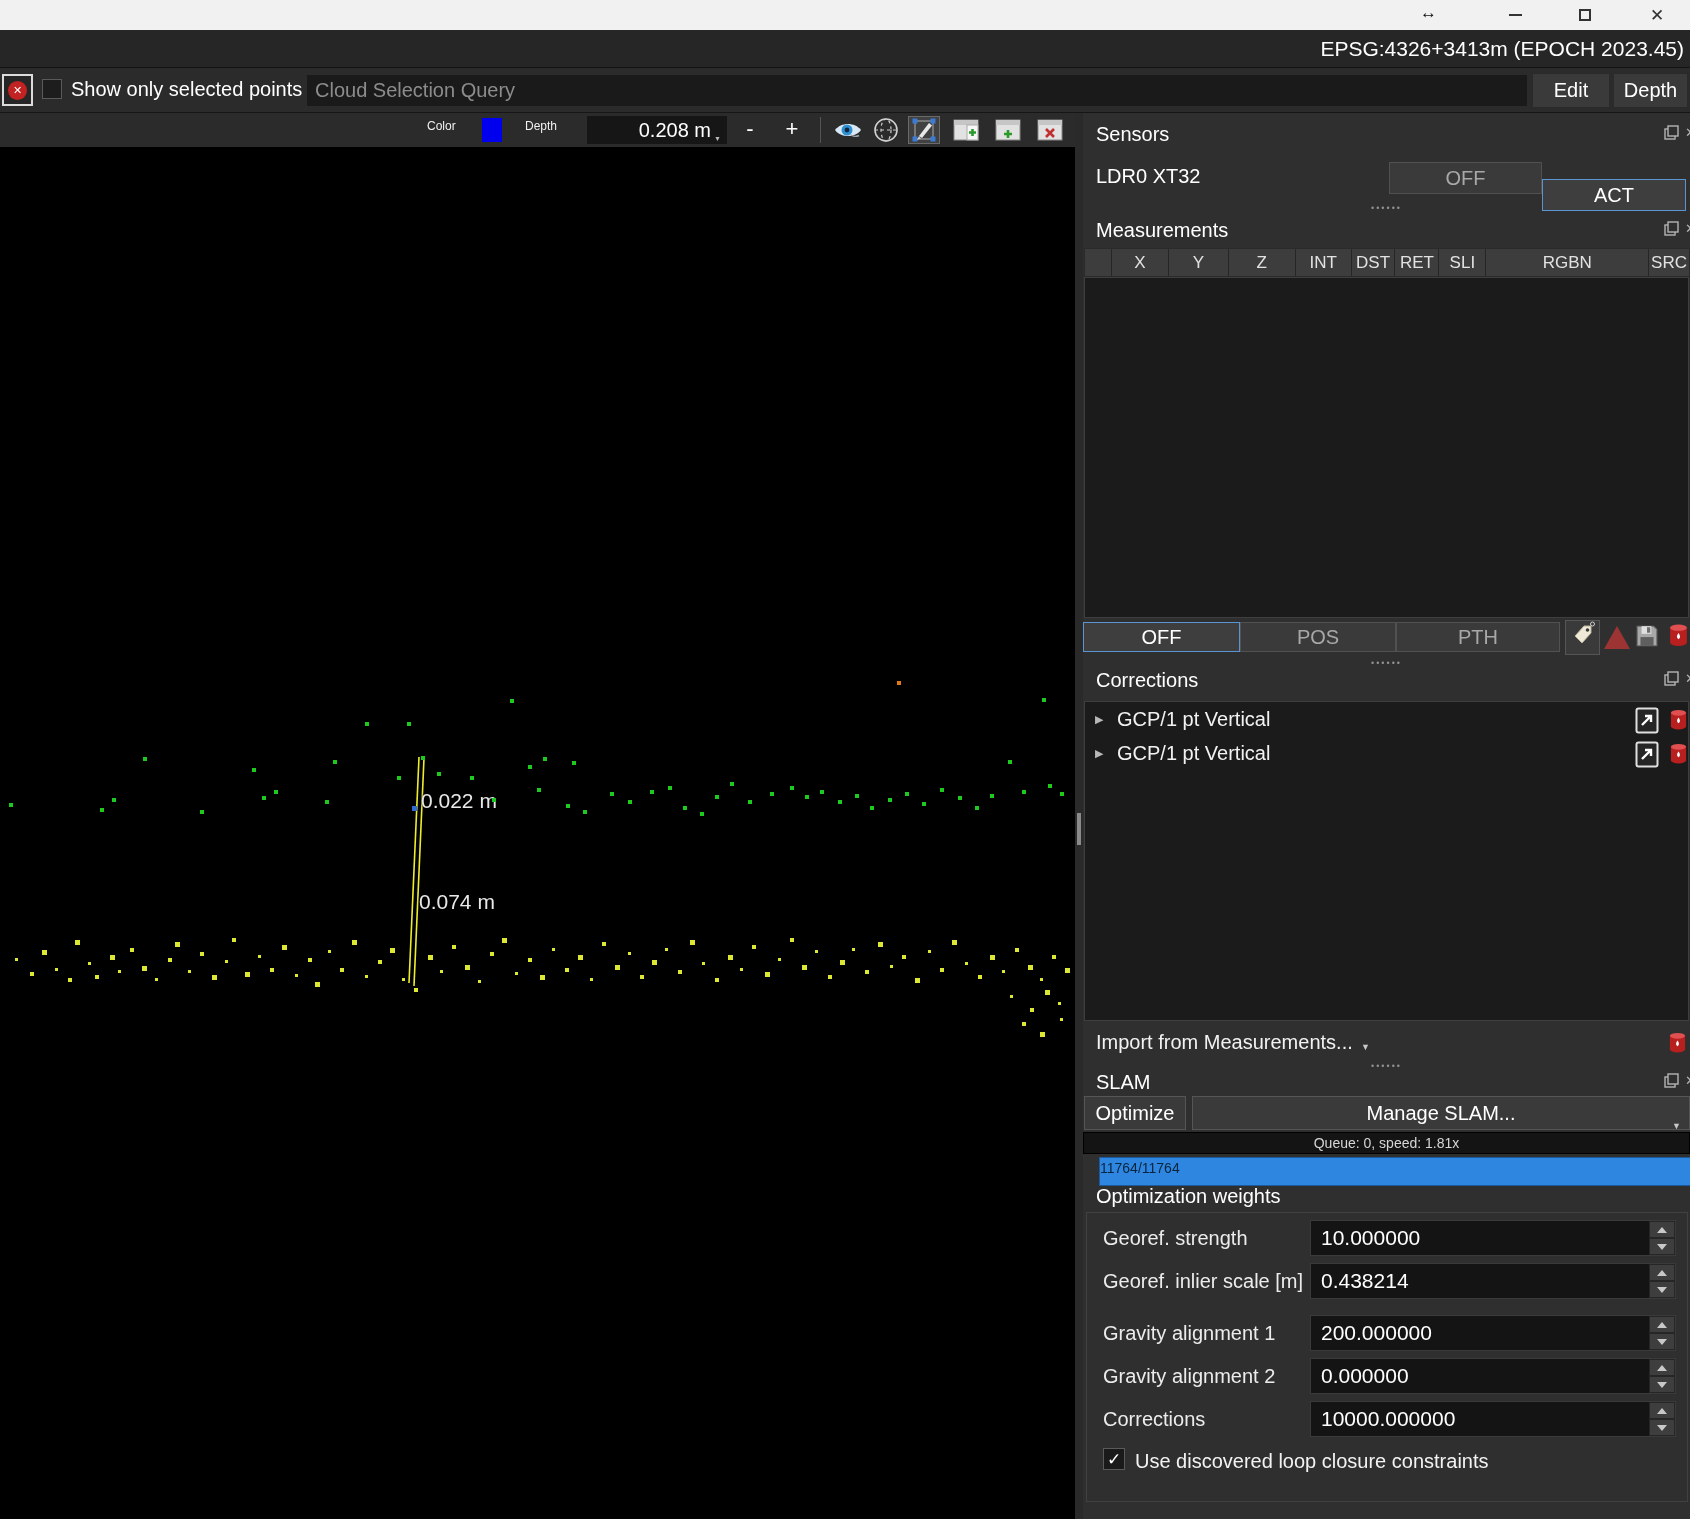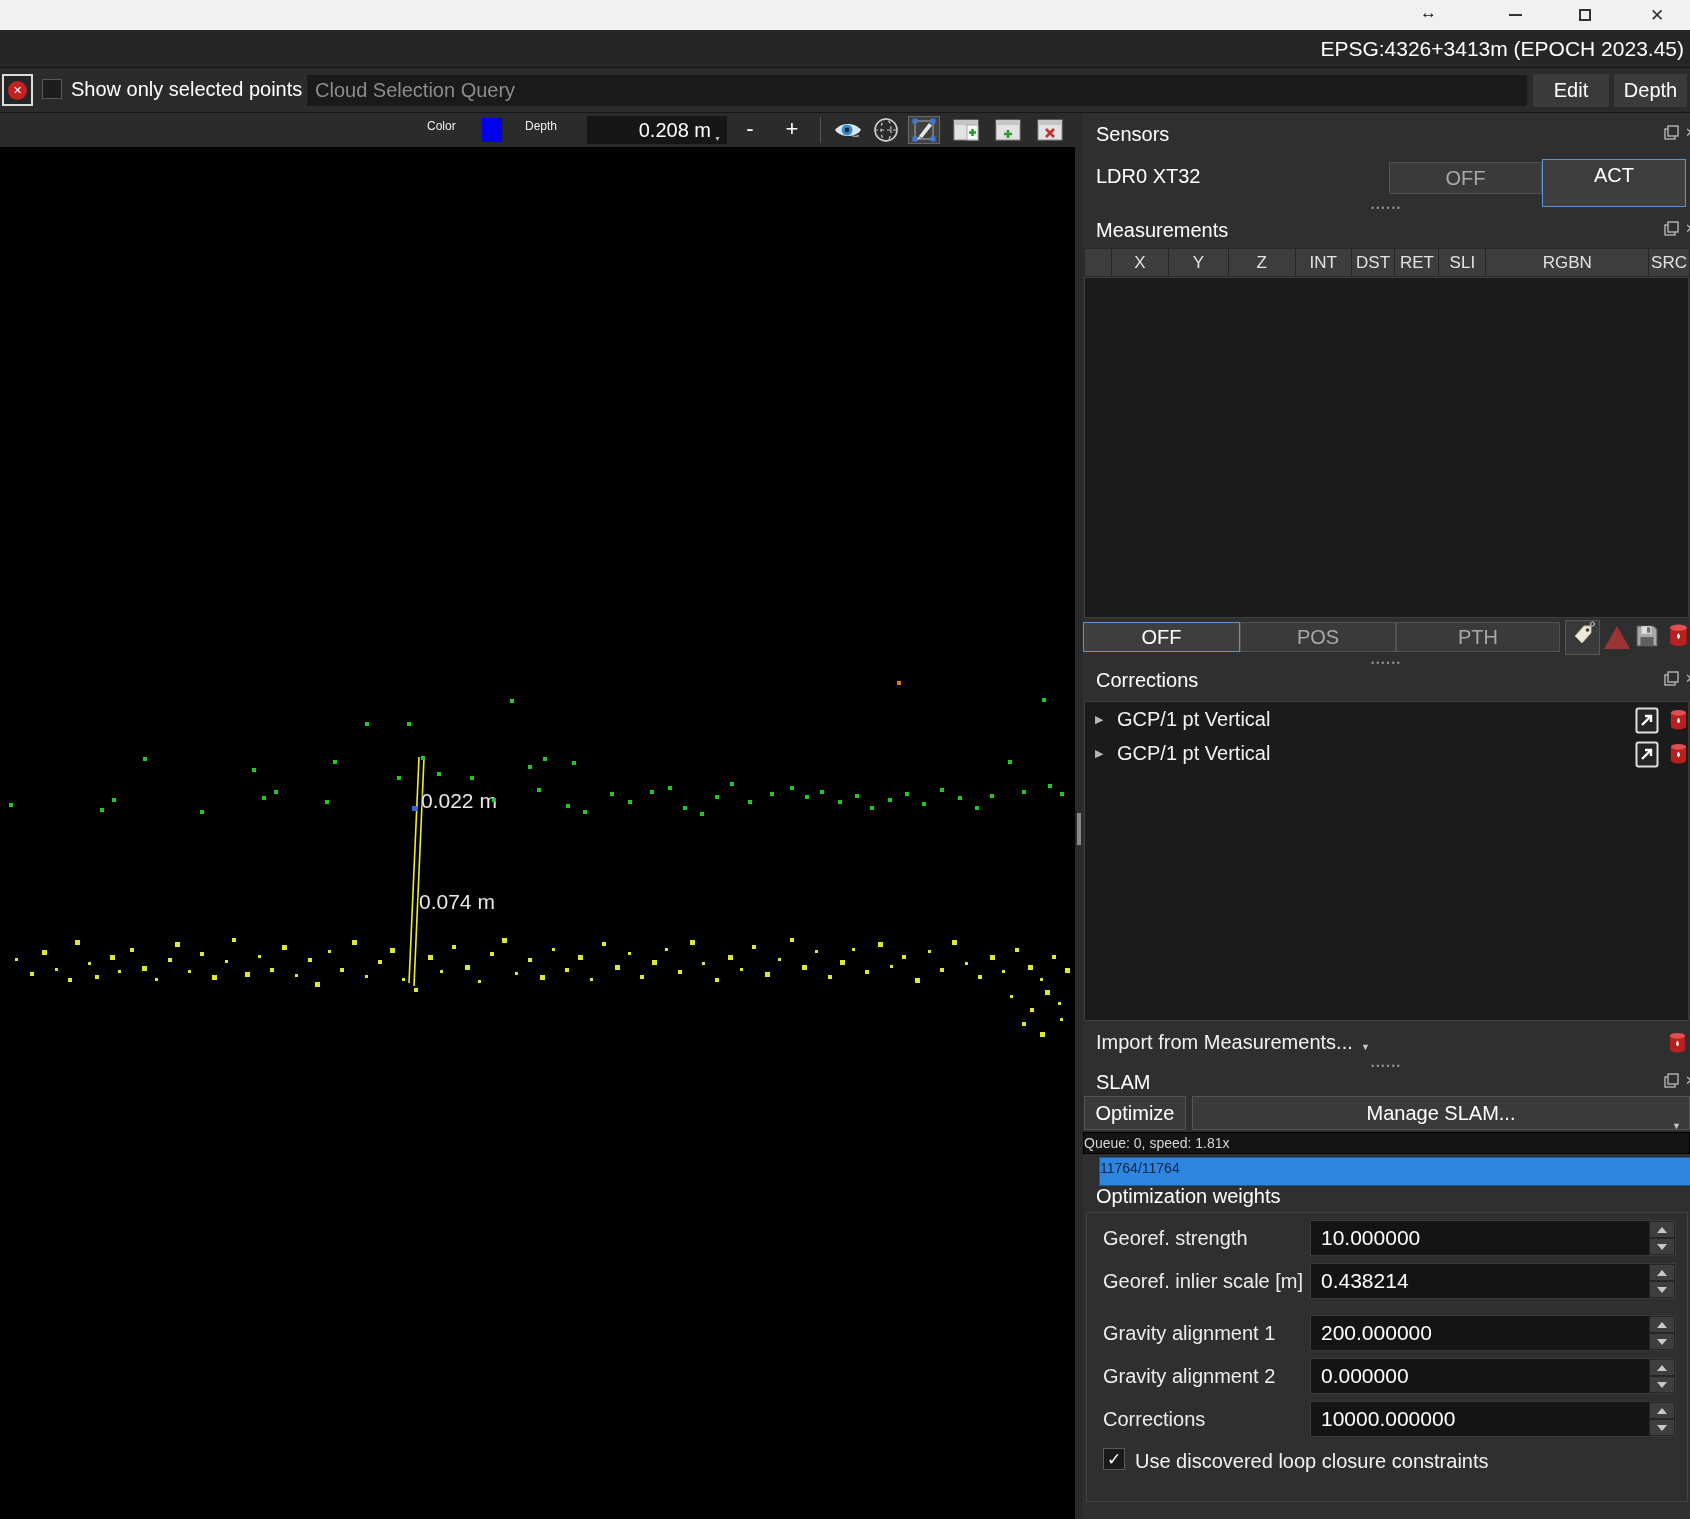--- a/index.html
+++ b/index.html
@@ -69,21 +69,21 @@
   .gcp-arrow { position:absolute; left:10px; top:9px; font-size:11px; color:#b8b8b8; }
   .gcp-label { position:absolute; left:32px; top:4px; color:#f2f2f2; font-size:20px; }
   .gcp-jump { position:absolute; left:550px; top:3px; }
   .gcp-trash { position:absolute; left:584px; top:3px; }
 
   .import-row { position:absolute; left:0; width:100%; height:32px; }
   .import-label { position:absolute; left:13px; top:3px; color:#f2f2f2; font-size:20px; }
   .drop-arrow { font-size:9px; color:#c8c8c8; }
 
   .btn { background:#3a3a3a; border:1px solid #555; color:#fff; font-size:20px; text-align:center; position:absolute; }
-  .queue-bar { position:absolute; left:0px; top:1019px; width:607px; height:22px; background:#141414; border:1px solid #000; color:#d6d6d6; font-size:14px; line-height:20px; }
+  .queue-bar { position:absolute; left:0px; top:1019px; width:607px; height:22px; background:#141414; border:1px solid #000; color:#d6d6d6; font-size:14px; text-align:center; line-height:20px; }
   .progress { position:absolute; left:16px; top:1044px; width:605px; height:29px; border:1px solid #1a5a9a; color:#08253f; font-size:14px; text-align:left; line-height:21px; }
 
   .groupbox { position:absolute; left:3px; top:1099px; width:602px; height:290px; border:1px solid #414141; }
   .field-label { position:absolute; left:20px; color:#ececec; font-size:20px; }
   .spinbox { position:absolute; left:227px; width:366px; height:36px; background:#141414; border:1px solid #3a3a3a; }
   .spin-value { position:absolute; left:10px; top:5px; color:#fff; font-size:21px; }
   .spin-btns { position:absolute; right:0; top:0; width:26px; height:34px; }
   .spin-btn { position:absolute; left:0; width:26px; height:17px; background:#3e3e3e; border:1px solid #262626; display:flex; align-items:center; justify-content:center; }
   .tri-up { width:0; height:0; border-left:5px solid transparent; border-right:5px solid transparent; border-bottom:6px solid #c8c8c8; }
   .tri-dn { width:0; height:0; border-left:5px solid transparent; border-right:5px solid transparent; border-top:6px solid #c8c8c8; }
@@ -350,21 +350,21 @@
     <div class="sec-title" style="top:10px">Sensors</div>
     <div class="hdr-icons" style="top:12px">
       <svg width="15" height="15" viewBox="0 0 15 15">
           <rect x="1" y="4" width="10" height="10" fill="none" stroke="#b4b4b4" stroke-width="1.4"></rect>
           <rect x="4" y="1" width="10" height="10" fill="#2f2f2f" stroke="#b4b4b4" stroke-width="1.4"></rect>
         </svg>
       <span class="hdr-x">✕</span>
     </div>
     <div class="sec-title" style="top:52px">LDR0 XT32</div>
     <div class="seg-btn" style="left:306px; top:49px; width:153px; height:32px; line-height:30px">OFF</div>
-    <div class="seg-btn sel" style="left:459px; top:46px; width:144px; height:48px; line-height:30px">ACT</div>
+    <div class="seg-btn sel" style="left:459px; top:66px; width:144px; height:32px; line-height:30px">ACT</div>
     <div class="dots" style="top:90px">••••••</div>
 
     <div class="sec-title" style="top:106px">Measurements</div>
     <div class="hdr-icons" style="top:108px">
       <svg width="15" height="15" viewBox="0 0 15 15">
           <rect x="1" y="4" width="10" height="10" fill="none" stroke="#b4b4b4" stroke-width="1.4"></rect>
           <rect x="4" y="1" width="10" height="10" fill="#2f2f2f" stroke="#b4b4b4" stroke-width="1.4"></rect>
         </svg>
       <span class="hdr-x">✕</span>
     </div>

